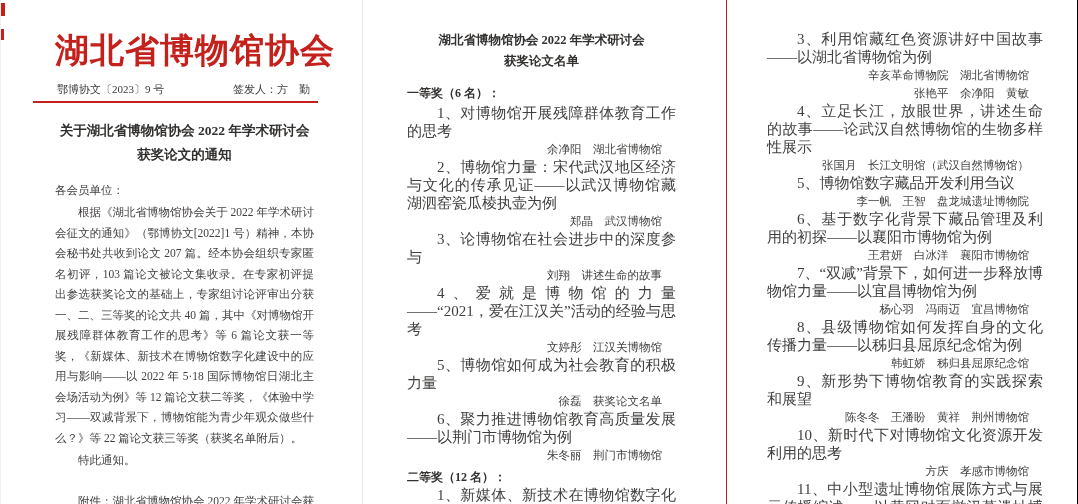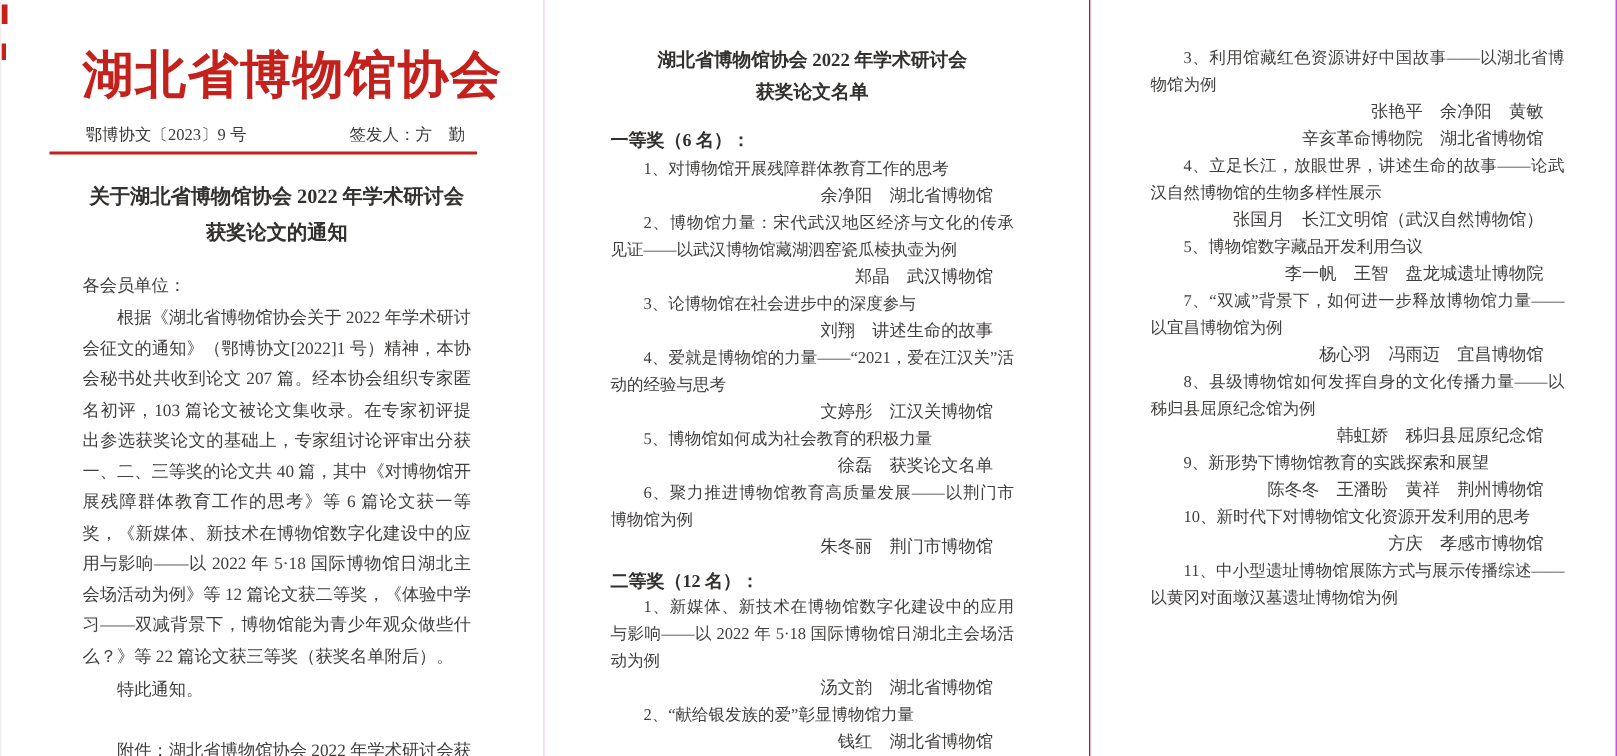--- a/index.html
+++ b/index.html
@@ -1,18 +1,18 @@
 <!DOCTYPE html>
 <html><head>
 <meta charset="utf-8">
 <style>
   html,body{margin:0;padding:0;background:#ffffff;}
   body{width:1078px;height:504px;overflow:hidden;}
   .sheet{
-    display:flex;width:1078px;height:504px;background:#d946ef;
+    display:flex;width:1078px;height:504px;background:#000000;
     font-family:"Liberation Serif","DejaVu Serif",serif;
     color:#413f3e;
   }
   .page{box-sizing:border-box;height:504px;overflow:hidden;background:#ffffff;position:relative;}
   .page1{width:363px;border-right:1px solid #e9e8e5;border-left:1px solid #f1efec;padding:22px 48px 0 54px;}
   .page2{width:364px;border-right:1px solid #b91c1c;padding:30px 50px 0 44px;}
   .page3{width:350px;padding:30px 34px 0 40px;}
 
   
   .edge-mark{position:absolute;left:0;background:#c4211c;}
@@ -30,21 +30,21 @@
   .salutation{font-size:11.5px;margin:16px 0 0;}
   .body-para{font-size:11.5px;line-height:20.5px;text-align:justify;text-indent:2em;margin:4px 0 0;}
   .closing{font-size:11.5px;line-height:20.5px;text-indent:2em;margin:2px 0 0;}
   .attachment{font-size:11.5px;line-height:20.5px;text-indent:2em;margin:20px 0 0;text-align:justify;}
 
   
   .list-title{text-align:center;font-weight:700;font-size:12.5px;line-height:21px;color:#33312f;margin:0;}
   .prize-heading{font-weight:700;font-size:12px;color:#33312f;margin:12px 0 0;line-height:18px;}
   .prize-heading.second{margin-top:4px;}
   .award-item{margin:0;}
-  .item-title{font-size:11px;line-height:18px;text-indent:2em;text-align:justify;margin:0;}
+  .item-title{font-size:15px;line-height:18px;text-indent:2em;text-align:justify;margin:0;}
   .item-authors{font-size:11.5px;line-height:18px;text-align:right;padding-right:14px;margin:0;}
   .page2 .first-prize-list{margin-top:2px;}
 </style>
 </head>
 <body>
 
 <div class="sheet">
 
   <div class="page page1">
     <div class="edge-mark m1"></div>
@@ -113,30 +113,34 @@
         <p class="item-title">2、“献给银发族的爱”彰显博物馆力量</p>
         <p class="item-authors">钱红　湖北省博物馆</p>
       </div>
     </div>
   </div>
 
   <div class="page page3">
     <div class="second-prize-list">
       <div class="award-item">
         <p class="item-title">3、利用馆藏红色资源讲好中国故事——以湖北省博物馆为例</p>
+        <p class="item-authors">辛亥革命博物院　湖北省博物馆</p>
         <p class="item-authors">张艳平　余净阳　黄敏</p>
-        <p class="item-authors">辛亥革命博物院　湖北省博物馆</p>
       </div>
       <div class="award-item">
         <p class="item-title">4、立足长江，放眼世界，讲述生命的故事——论武汉自然博物馆的生物多样性展示</p>
         <p class="item-authors">张国月　长江文明馆（武汉自然博物馆）</p>
       </div>
       <div class="award-item">
         <p class="item-title">5、博物馆数字藏品开发利用刍议</p>
         <p class="item-authors">李一帆　王智　盘龙城遗址博物院</p>
+      </div>
+      <div class="award-item">
+        <p class="item-title">6、基于数字化背景下藏品管理及利用的初探——以襄阳市博物馆为例</p>
+        <p class="item-authors">王君妍　白冰洋　襄阳市博物馆</p>
       </div>
       <div class="award-item">
         <p class="item-title">7、“双减”背景下，如何进一步释放博物馆力量——以宜昌博物馆为例</p>
         <p class="item-authors">杨心羽　冯雨迈　宜昌博物馆</p>
       </div>
       <div class="award-item">
         <p class="item-title">8、县级博物馆如何发挥自身的文化传播力量——以秭归县屈原纪念馆为例</p>
         <p class="item-authors">韩虹娇　秭归县屈原纪念馆</p>
       </div>
       <div class="award-item">

